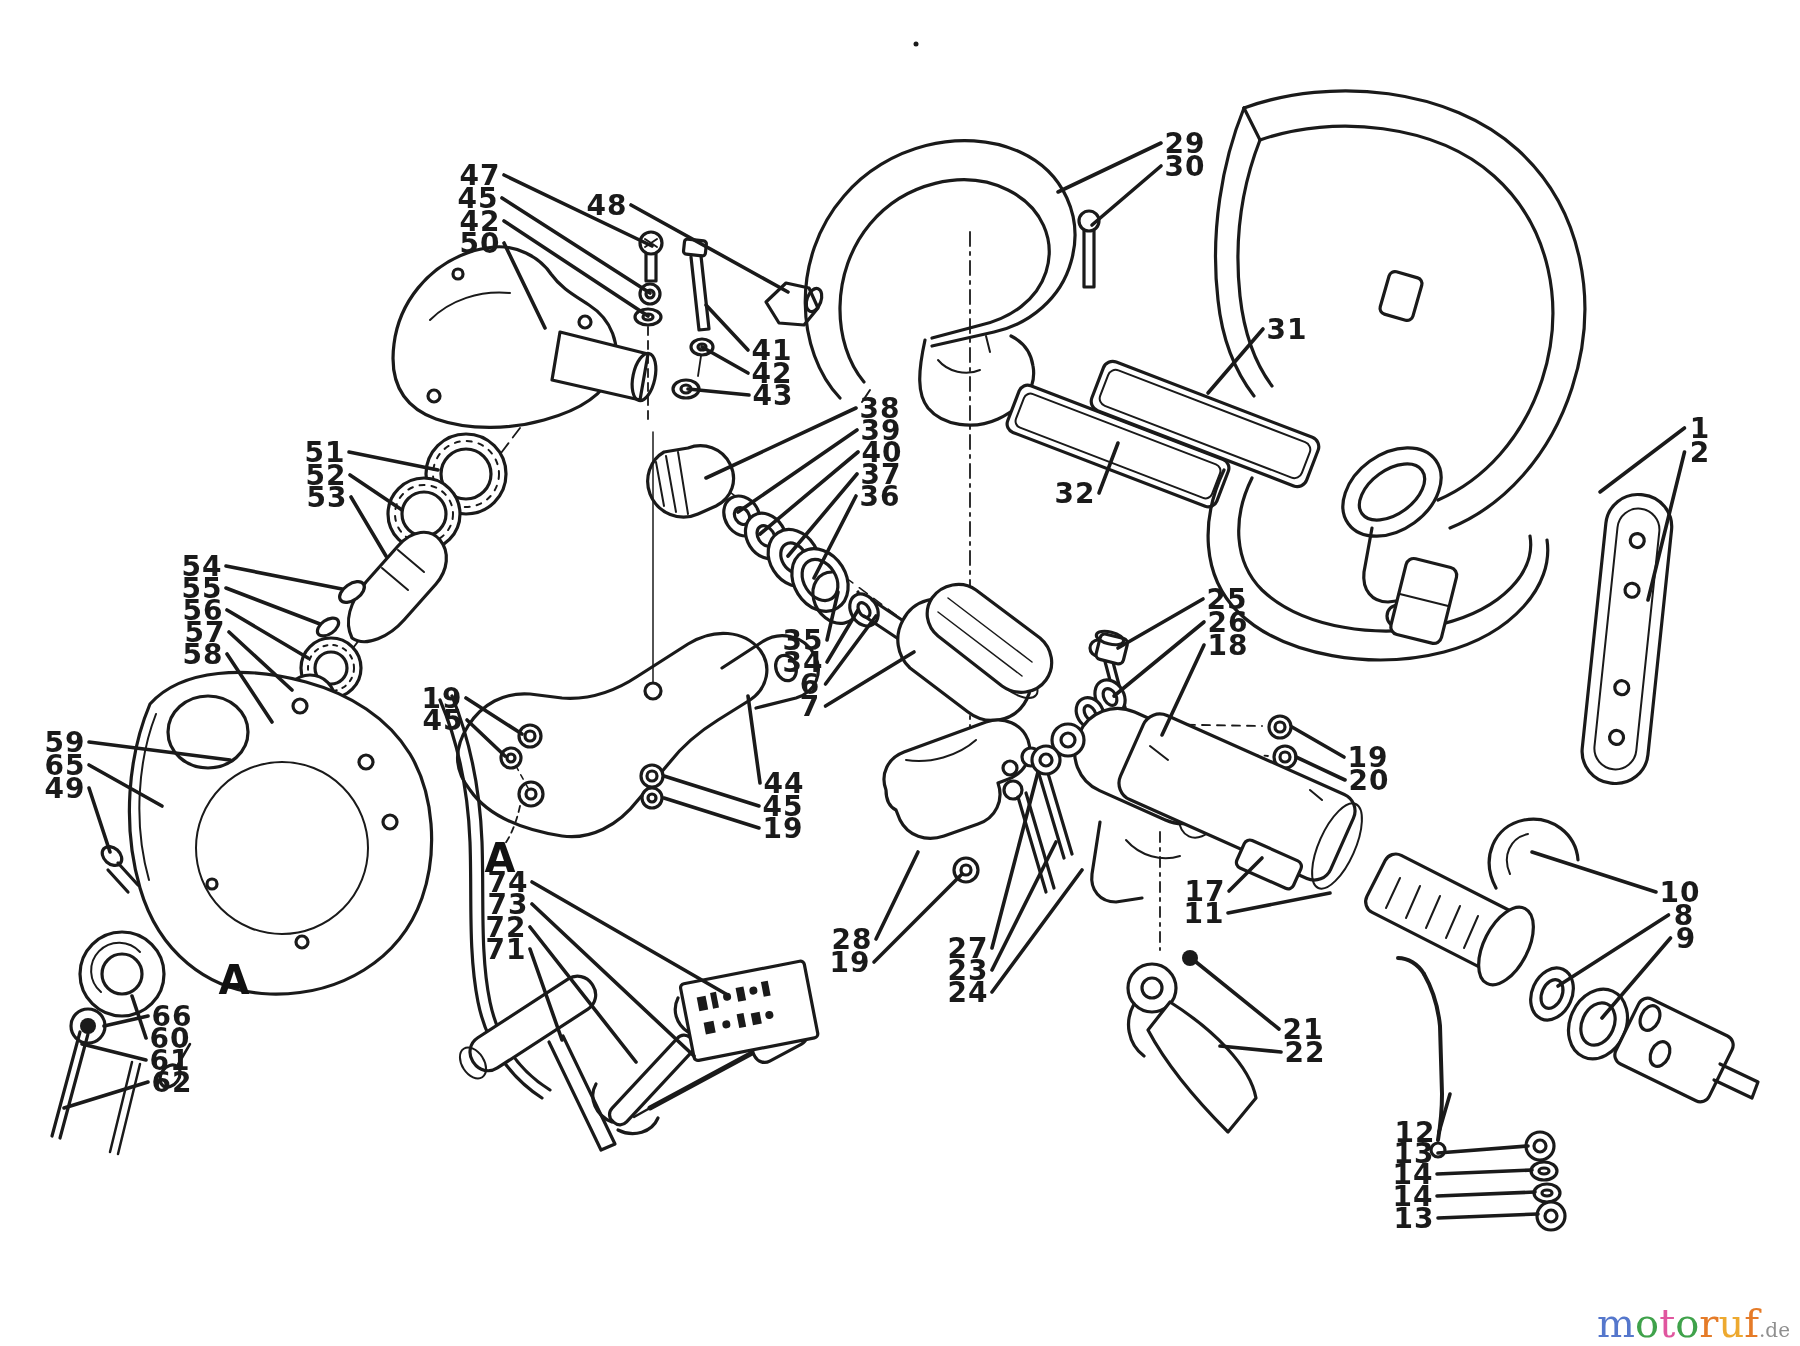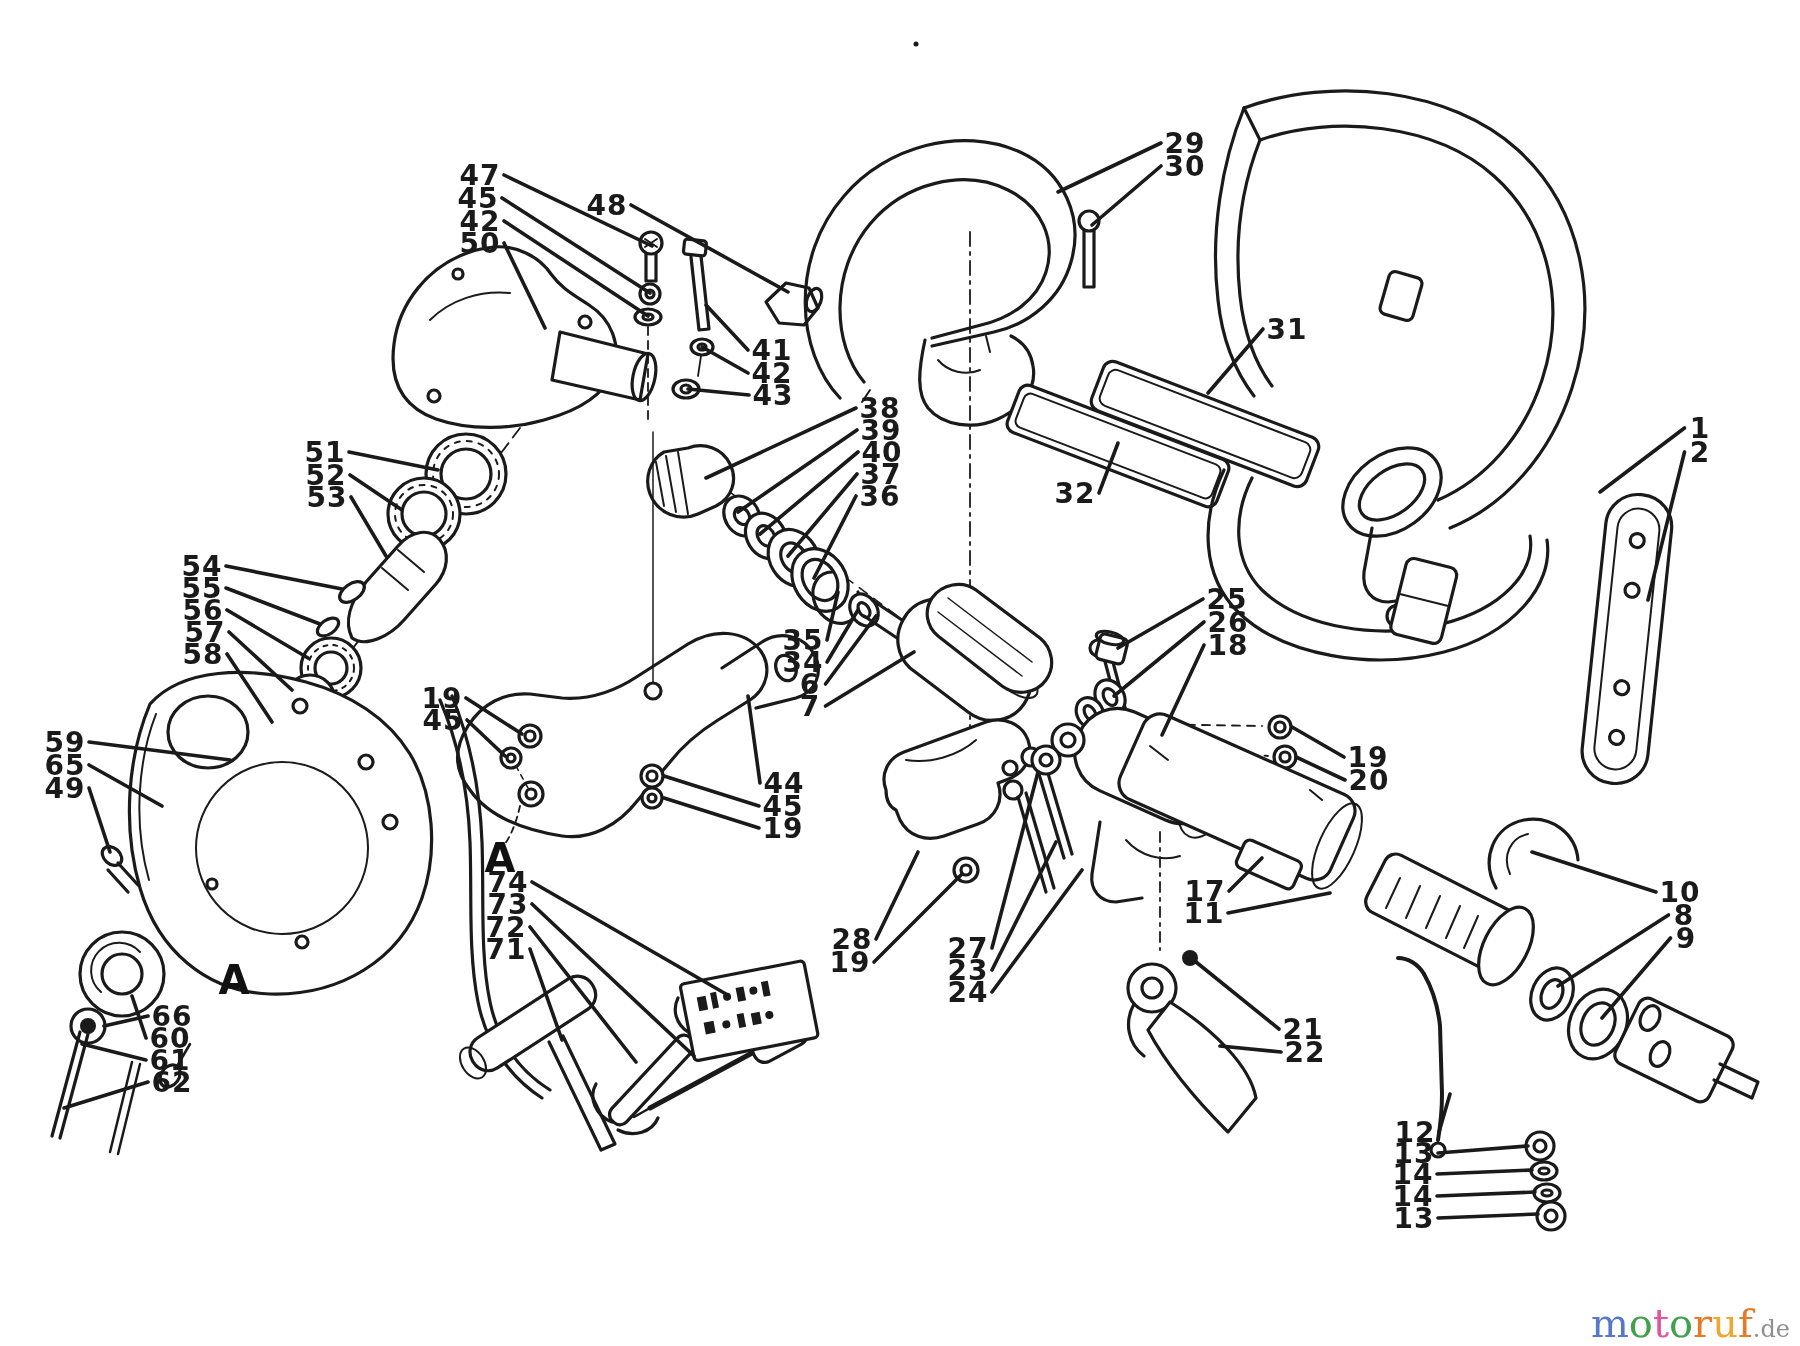--- a/index.html
+++ b/index.html
@@ -5,21 +5,21 @@
   html,body{margin:0;padding:0;background:#ffffff;}
   .stage{position:relative;width:1800px;height:1346px;background:#ffffff;overflow:hidden;
          font-family:"DejaVu Sans",sans-serif;}
   svg{position:absolute;left:0;top:0;}
   .callout{font-family:"DejaVu Sans",sans-serif;font-weight:700;font-size:28px;
            fill:#1a1a1a;text-anchor:middle;dominant-baseline:central;letter-spacing:1px;}
   .section-label{font-family:"DejaVu Sans",sans-serif;font-weight:700;font-size:40px;
            fill:#111;text-anchor:middle;dominant-baseline:central;}
   #watermark{position:absolute;right:10px;bottom:2px;font-family:"DejaVu Serif",serif;
            font-size:40px;line-height:1.05;user-select:none;}
-  #watermark .wm-suffix{font-size:24px;}
+  #watermark .wm-suffix{font-size:20px;}
 </style>
 </head>
 <body>
 
 <div class="stage">
 <svg id="art" width="1800" height="1346" viewBox="0 0 1800 1346">
   <g id="art-root" stroke="#1a1a1a" fill="none" stroke-width="3.2" stroke-linecap="round" stroke-linejoin="round">
 
     <path d="M520,428 L262,768" stroke-width="1.8" stroke-dasharray="12 7"></path>
     <path d="M970,232 L970,756" stroke-width="1.8" stroke-dasharray="14 6 3 6"></path>

